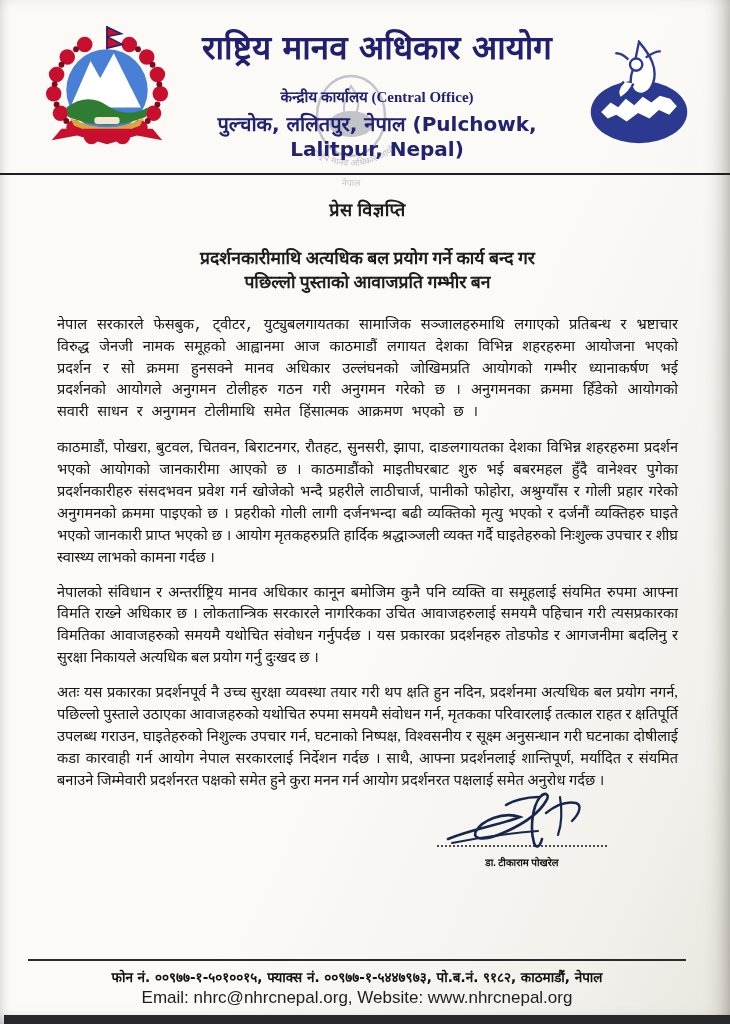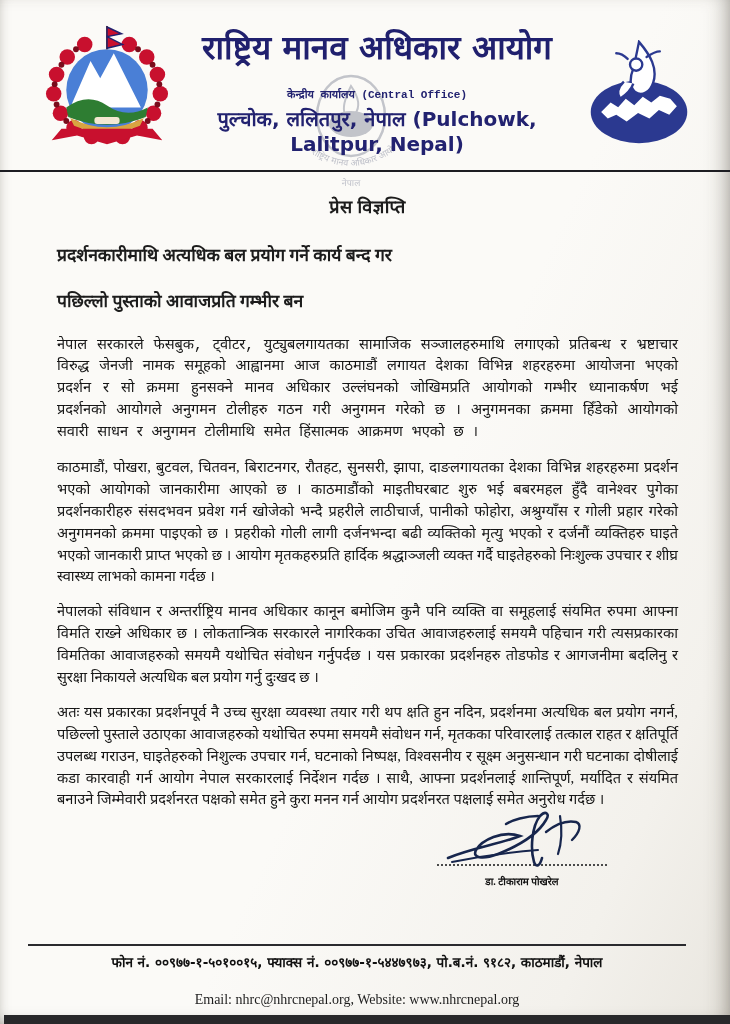--- a/index.html
+++ b/index.html
@@ -22,42 +22,42 @@
   .lh-right{flex:0 0 118px;padding-top:16px;}
   .np-title{
     font-family:"DejaVu Sans","Liberation Sans",sans-serif;
     font-size:33px;font-weight:bold;color:#20206e;margin:0 0 6px 0;line-height:1.1;
   }
   .en-title{
     font-family:"Liberation Sans","DejaVu Sans",sans-serif;
     font-size:19px;font-weight:bold;color:#222270;line-height:1.2;
   }
   .office-line{
-    font-family:Liberation Mono, monospace;
-    font-size:11px;font-weight:bold;color:#222270;margin-top:20px;
+    font-family:Liberation Serif, serif;
+    font-size:15px;font-weight:bold;color:#222270;margin-top:20px;
   }
   .addr-line{
     font-family:"DejaVu Sans","Liberation Sans",sans-serif;
     font-size:20px;font-weight:bold;color:#222270;margin-top:4px;
   }
   .header-rule{border:none;border-top:2.5px solid #1d1d22;margin:12px 0 0 0;width:100%;}
   .stamp{
     position:absolute;left:292px;top:64px;z-index:1;opacity:.5;pointer-events:none;
   }
   
   .doc-body{padding:0 52px 0 57px;position:relative;z-index:2;}
   .press-label{
     text-align:center;font-size:18px;font-weight:600;margin-top:22px;letter-spacing:.5px;
   }
   .press-date{text-align:center;font-size:14px;margin-top:12px;color:#2a2a2a;}
   .headline{
-    font-weight:bold;font-size:17.5px;margin:0;line-height:1.1;
+    text-align:center;font-weight:bold;font-size:17.5px;margin:0;line-height:1.1;
   }
   .headline-1{margin-top:28px;}
-  .headline-2{margin-top:27px;}
+  .headline-2{margin-top:4px;}
   .para{
     text-align:justify;font-size:14.6px;line-height:1.5;margin:0 0 13px 0;color:#161616;
   }
   .para-1{margin-top:23px;font-family:Liberation Mono, monospace;}
   
   .sig-block{
     width:240px;margin:6px 36px 0 auto;text-align:center;position:relative;height:96px;
   }
   .sig-scribble{position:absolute;left:40px;top:-18px;z-index:2;}
   .sig-dots{
@@ -74,22 +74,22 @@
   }
   .footer-np{
     font-family:"DejaVu Sans","Liberation Sans",sans-serif;
     font-size:13.5px;font-weight:bold;color:#101010;
   }
   .footer-en{
     font-family:"Liberation Sans","DejaVu Sans",sans-serif;
     font-size:13px;color:#1d1d1d;margin-top:4px;
   }
   .footer-web{
-    font-family:Liberation Serif, serif;
-    font-size:14px;color:#1d1d1d;margin-top:21px;
+    font-family:Liberation Sans, sans-serif;
+    font-size:17px;color:#1d1d1d;margin-top:2px;
   }
   .bottom-bar{
     position:absolute;bottom:0;left:4px;right:0;height:9px;background:#28282a;z-index:3;
   }
 </style>
 </head>
 <body>
 
 <div class="page">
 

